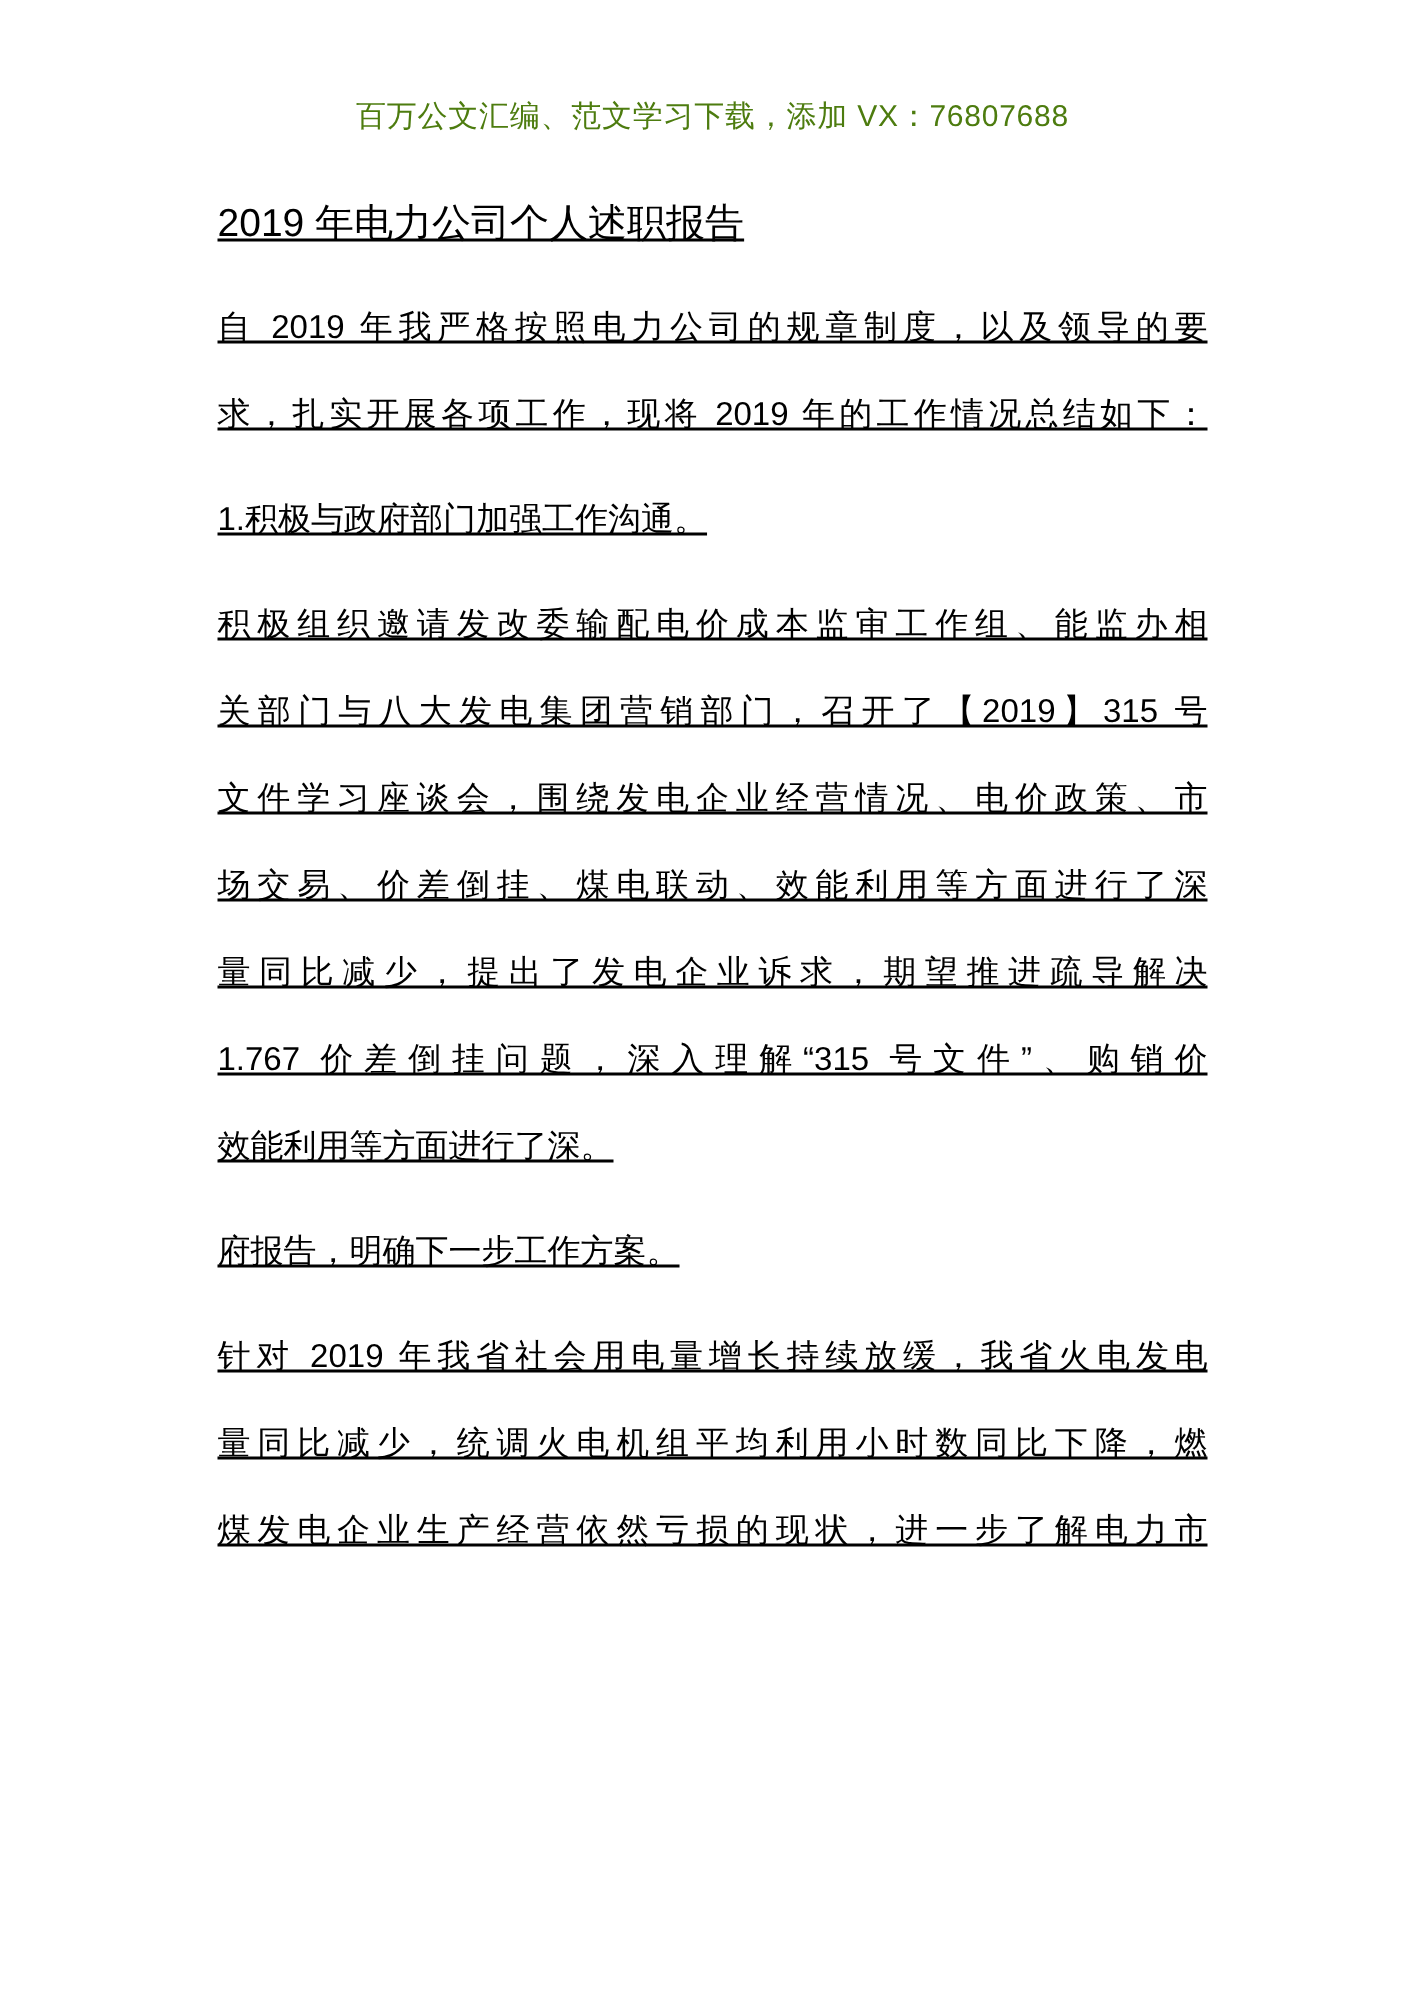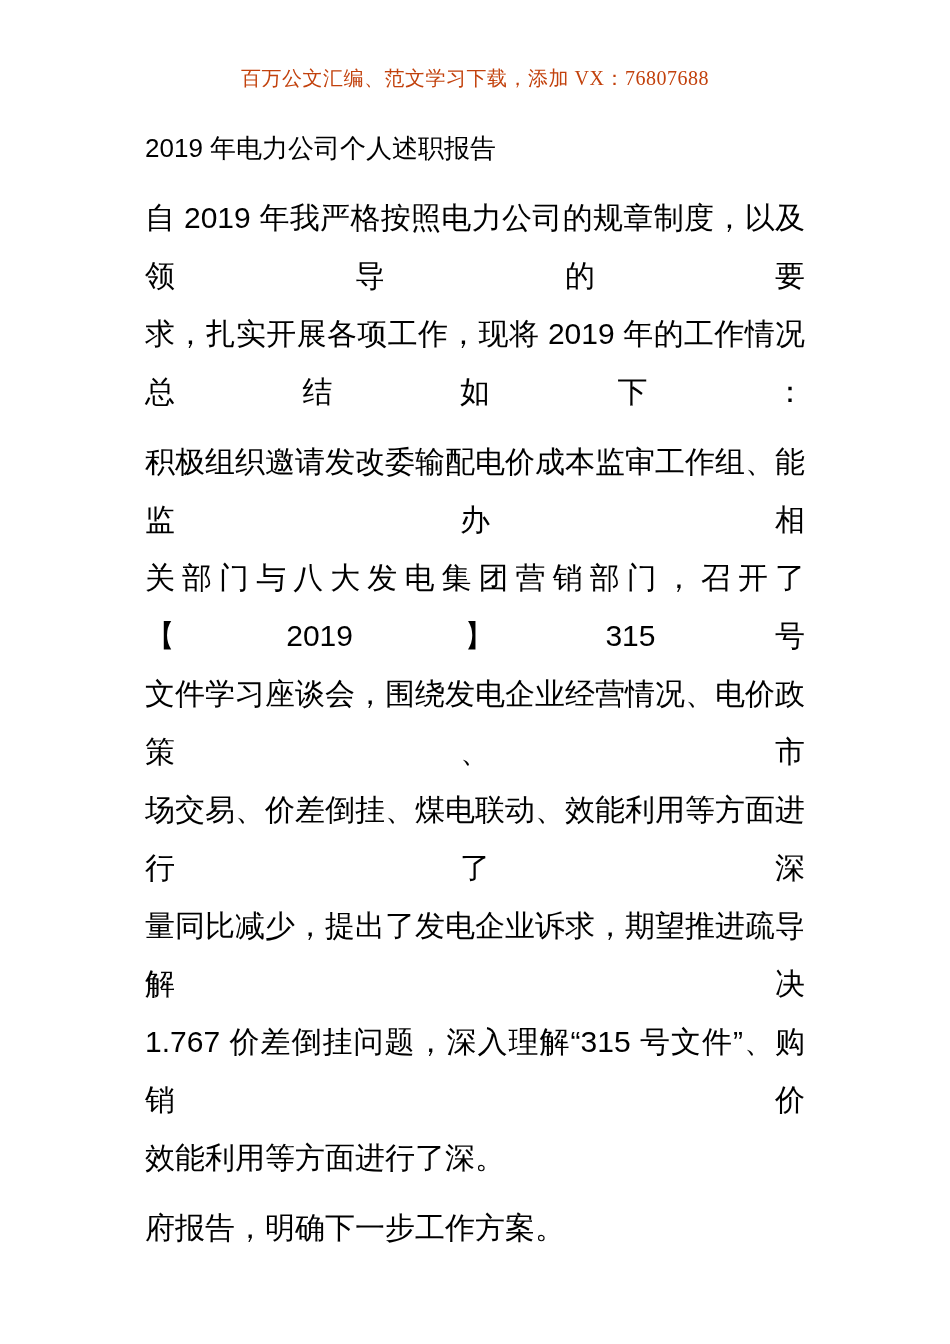--- a/index.html
+++ b/index.html
@@ -24,63 +24,72 @@
     margin-top: 64px;
     text-align: center;
     font-size: 20px;
     line-height: 28px;
     letter-spacing: 0.5px;
     
   }
   .content {
     width: 660px;
     margin-left: 145px;
+    text-decoration: underline;
   }
   .title {
     margin-top: 27px;
     margin-bottom: 12px;
     font-size: 26px;
     line-height: 58px;
     white-space: nowrap;
   }
   .paragraph {
     margin: 0 0 12px 0;
   }
   .line {
-    font-size: 30px;
+    font-size: 22px;
     line-height: 58px;
     text-align: left;
     white-space: nowrap;
   }
   .line.full {
     white-space: normal;
     text-align: justify;
     text-align-last: justify;
     -moz-text-align-last: justify;
   }
 </style>
 </head>
 <body style="color: rgb(0, 0, 0);">
 
 <div class="page" style="background: rgb(255, 255, 255);">
-  <div class="promo" style="color: #c2410c; font-family: Liberation Serif, serif;">百万公文汇编、范文学习下载，添加 VX：76807688</div>
+  <div class="promo" style="color: #4d7c0f;">百万公文汇编、范文学习下载，添加 VX：76807688</div>
   <div class="content">
     <div class="title">2019 年电力公司个人述职报告</div>
     <div id="paragraphs">
         <div class="paragraph">
           <div class="line full">自 2019 年我严格按照电力公司的规章制度，以及领导的要</div>
           <div class="line full">求，扎实开展各项工作，现将 2019 年的工作情况总结如下：</div>
+        </div>
+        <div class="paragraph">
+          <div class="line">1.积极与政府部门加强工作沟通。</div>
         </div>
         <div class="paragraph">
           <div class="line full">积极组织邀请发改委输配电价成本监审工作组、能监办相</div>
           <div class="line full">关部门与八大发电集团营销部门，召开了【2019】315 号</div>
           <div class="line full">文件学习座谈会，围绕发电企业经营情况、电价政策、市</div>
           <div class="line full">场交易、价差倒挂、煤电联动、效能利用等方面进行了深</div>
           <div class="line full">量同比减少，提出了发电企业诉求，期望推进疏导解决</div>
           <div class="line full">1.767 价差倒挂问题，深入理解“315 号文件”、购销价</div>
           <div class="line">效能利用等方面进行了深。</div>
         </div>
         <div class="paragraph">
           <div class="line">府报告，明确下一步工作方案。</div>
         </div>
+        <div class="paragraph">
+          <div class="line full">针对 2019 年我省社会用电量增长持续放缓，我省火电发电</div>
+          <div class="line full">量同比减少，统调火电机组平均利用小时数同比下降，燃</div>
+          <div class="line full">煤发电企业生产经营依然亏损的现状，进一步了解电力市</div>
+        </div>
       </div>
   </div>
 </div>
 
 </body></html>

